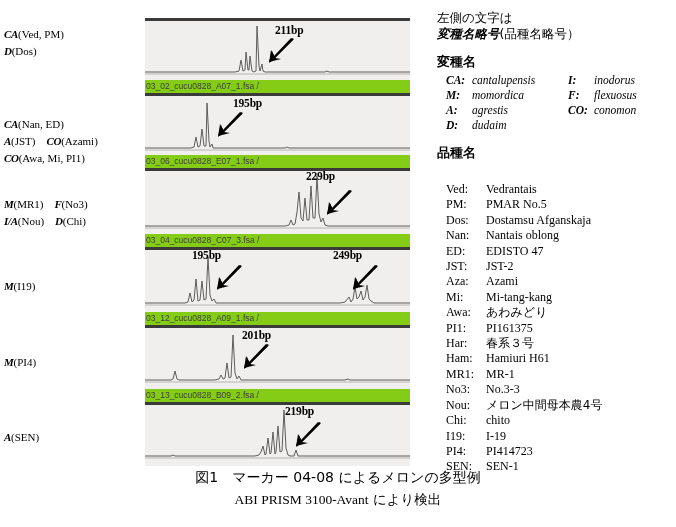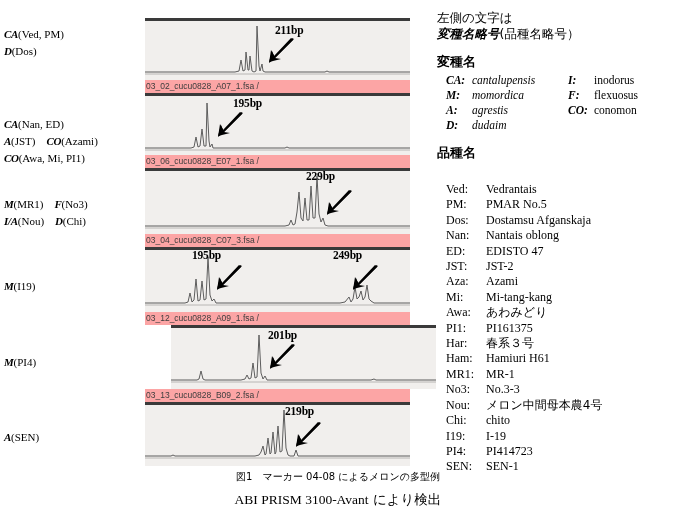--- a/index.html
+++ b/index.html
@@ -26,21 +26,21 @@
   .sp2{display:inline-block;width:11px;}
 
   
   .panels{position:absolute;left:145px;top:18px;width:265px;}
   .panel{position:relative;width:265px;background:#f2f0ee;overflow:hidden;}
   .panel .topbar{position:absolute;left:0;top:0;width:100%;height:3px;background:#3a3a3a;}
   .panel svg{display:block;}
   .fname{
     height:13px;line-height:13px;font-size:8.5px;
     font-family:"Liberation Sans","DejaVu Sans",sans-serif;
-    color:#3d3d3d;background:#fca5a5;padding-left:1px;
+    color:#3d3d3d;background:#84cc16;padding-left:1px;
     white-space:nowrap;overflow:hidden;
   }
   .bplabel{
     position:absolute;font-weight:bold;font-size:11.5px;
     font-family:"Liberation Serif","DejaVu Serif",serif;
     color:#000;white-space:nowrap;letter-spacing:-0.2px;
   }
   .arrow{position:absolute;}
 
   
@@ -49,29 +49,29 @@
   .r-head{font-size:12.5px;line-height:16px;white-space:nowrap;}
   .r-head-b{font-weight:bold;font-style:italic;
             font-family:"Liberation Serif","DejaVu Serif",serif;}
   .sec-title{font-weight:bold;font-size:13px;line-height:18px;margin-top:11px;
              font-family:"DejaVu Sans","Liberation Sans",sans-serif;}
   .vtable{margin-top:2px;font-size:11.5px;line-height:15px;}
   .vrow{display:flex;white-space:nowrap;}
   .vab{width:26px;font-weight:bold;font-style:italic;text-align:left;padding-left:9px;}
   .vnm{font-style:italic;width:96px;}
   .vab2{width:26px;font-weight:bold;font-style:italic;}
-  .vnm2{text-align:center;}
+  .vnm2{font-style:italic;text-align:center;}
   .ctable{margin-top:20px;font-size:12px;line-height:15.4px;}
   .crow{display:flex;white-space:nowrap;padding-left:9px;}
   .cab{width:40px;}
   .cnm{}
 
   
   .caption{position:absolute;left:0;top:466px;width:676px;text-align:center;}
-  .cap1{font-size:10px;line-height:22px;
+  .cap1{font-size:14px;line-height:22px;
         font-family:"DejaVu Sans","Liberation Sans",sans-serif;white-space:nowrap;}
   .cap2{font-size:13.5px;line-height:22px;
         font-family:"DejaVu Sans","Liberation Sans",sans-serif;white-space:nowrap;}
   .serifinline{font-family:"Liberation Serif","DejaVu Serif",serif;}
 </style>
 </head>
 <body>
 
 <div class="fig">
 
@@ -187,21 +187,21 @@
         <path d="M31,1 L10,22 L6,25 L8,12 L12,19 L29,0 Z" fill="#000"></path>
         <path d="M30,2 L12,20 L18,21 L6,24 L9,13 L11,18 L28,0 Z" fill="#000"></path>
       </svg>
       <svg class="arrow" style="left:202px;top:18px;" width="34" height="26" viewBox="0 0 34 26">
         <path d="M31,1 L10,22 L6,25 L8,12 L12,19 L29,0 Z" fill="#000"></path>
         <path d="M30,2 L12,20 L18,21 L6,24 L9,13 L11,18 L28,0 Z" fill="#000"></path>
       </svg>
     </div>
     <div class="fname">03_12_cucu0828_A09_1.fsa /</div>
 
-    <div class="panel" style="height:64px;margin-left:26px;">
+    <div class="panel" style="height:64px;">
       <div class="topbar"></div>
       <svg width="265" height="64" viewBox="0 0 265 64">
         <rect x="0" y="0" width="265" height="64" fill="#f1efed"></rect>
         <polyline fill="none" stroke="#5d5d5d" stroke-width="1" points="0,55 26,55 28,54 30,46 32,54 34,55 70,55 74,54 76,50 78,54 80,53 82,38 84,53 86,52 88,10 90,48 92,54 94,51 96,55 100,55 200,55 203,54 205,55 265,55"></polyline>
         <line x1="0" y1="57" x2="265" y2="57" stroke="#b8b6b4" stroke-width="1"></line>
       </svg>
       <div class="bplabel" style="left:97px;top:4px;">201bp</div>
       <svg class="arrow" style="left:93px;top:19px;" width="34" height="26" viewBox="0 0 34 26">
         <path d="M31,1 L10,22 L6,25 L8,12 L12,19 L29,0 Z" fill="#000"></path>
         <path d="M30,2 L12,20 L18,21 L6,24 L9,13 L11,18 L28,0 Z" fill="#000"></path>

